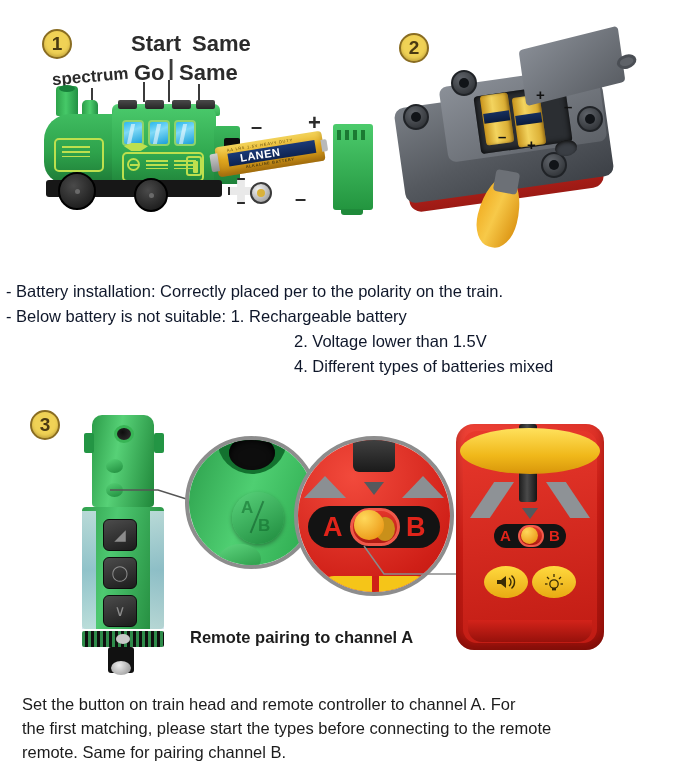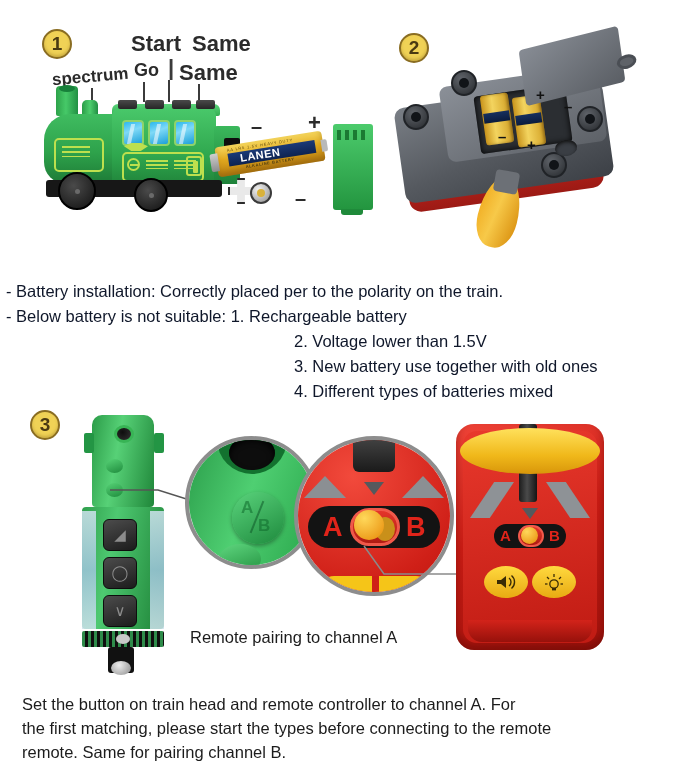--- a/index.html
+++ b/index.html
@@ -163,38 +163,38 @@
   .rm-a{left:44px;}
   .rm-b{left:93px;}
   .rm-slot{position:absolute;left:62px;top:101px;width:26px;height:22px;border-radius:11px;background:linear-gradient(180deg,#e4352a,#ad1a12);border:2px solid #f2594b;box-sizing:border-box;}
   .rm-knob{position:absolute;left:65px;top:103px;width:17px;height:17px;border-radius:50%;background:radial-gradient(circle at 35% 28%,#ffd85a,#e78a08);}
   .rm-btn{position:absolute;top:142px;width:44px;height:32px;border-radius:22px/16px;
     background:linear-gradient(180deg,#ffd93f,#e8aa12);display:flex;align-items:center;justify-content:center;color:#3a2c05;font-size:15px;}
   .rm-btnL{left:28px;}
   .rm-btnR{left:76px;}
   .rm-foot{position:absolute;left:12px;top:196px;width:124px;height:22px;border-radius:0 0 14px 14px;background:linear-gradient(180deg,#d3231a,#97110b);}
 
-  .pairtxt{position:absolute;left:190px;top:628px;font-size:16.5px;font-weight:normal;color:#1c1c1c;}
+  .pairtxt{position:absolute;left:190px;top:628px;font-size:16.5px;font-weight:bold;color:#1c1c1c;}
   .foot{position:absolute;left:22px;top:692px;width:650px;font-size:16.5px;line-height:24px;color:#1c1c1c;}
   .foot p{margin:0;}
   svg{display:block;}
 </style>
 </head>
 <body>
 
 <div class="page">
 
   <div class="badge" style="left:42px;top:29px;">
       <span>1</span>
     </div>
 
   <div class="lbl" style="left:52px;top:67px;font-size:17px;transform:rotate(-5deg);">spectrum</div>
   <div class="lbl" style="left:131px;top:31px;font-size:22px;">Start</div>
   <div class="lbl" style="left:192px;top:31px;font-size:22px;">Same</div>
-  <div class="lbl" style="left:134px;top:60px;font-size:18px;">Go</div>
+  <div class="lbl" style="left:134px;top:60px;font-size:22px;">Go</div>
   <div class="lbl" style="left:179px;top:60px;font-size:22px;">Same</div>
   <div class="lbl" style="left:168px;top:55px;font-size:22px;color:#3b3b3b;">|</div>
 
   <div class="leader" style="left:91px;top:88px;height:22px;"></div>
   <div class="leader" style="left:143px;top:82px;height:20px;"></div>
   <div class="leader" style="left:168px;top:80px;height:22px;"></div>
   <div class="leader" style="left:198px;top:84px;height:20px;"></div>
 
   <div class="train">
     <div class="t-chimney"></div>
@@ -267,21 +267,20 @@
 
   <div class="sgn" style="left:536px;top:86px;">+</div>
   <div class="sgn" style="left:564px;top:98px;">–</div>
   <div class="sgn" style="left:498px;top:128px;">–</div>
   <div class="sgn" style="left:527px;top:136px;">+</div>
 
   <div class="mid">
     <p>- Battery installation: Correctly placed per to the polarity on the train.</p>
     <p>- Below battery is not suitable:  1. Rechargeable battery</p>
     <p class="ind">2. Voltage lower than 1.5V</p>
-    <p class="ind">3. New battery use together with old ones</p>
     <p class="ind">4. Different types of batteries mixed</p>
   </div>
 
   <div class="badge" style="left:30px;top:410px;">
       <span>3</span>
     </div>
 
   <div class="loco">
     <div class="loco-head"></div>
     <div class="loco-ear" style="left:10px;"></div>

